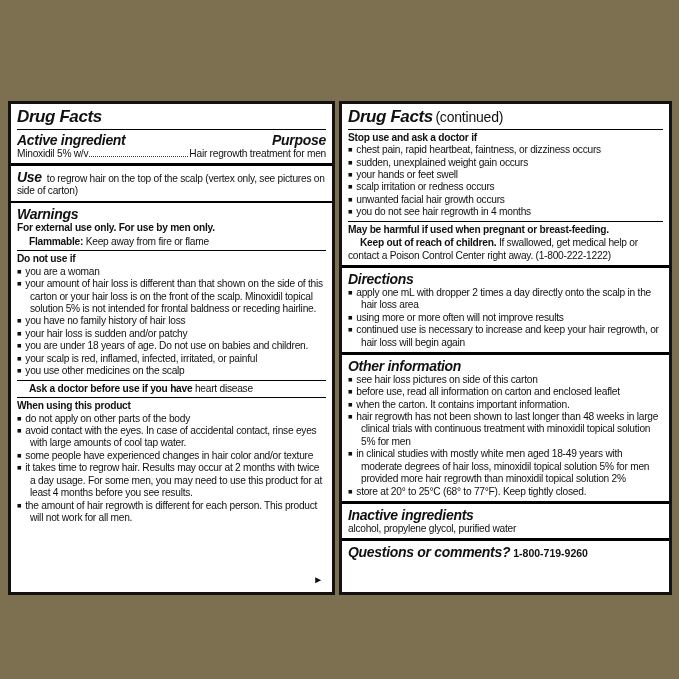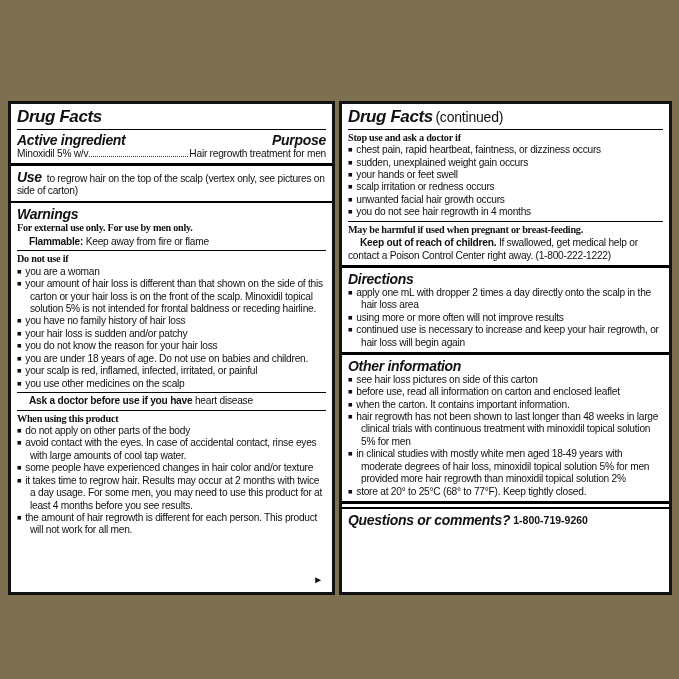--- a/index.html
+++ b/index.html
@@ -44,21 +44,21 @@
     font-style: normal;
     letter-spacing: -0.2px;
   }
   .h2 {
     font-size: 14px;
     font-weight: bold;
     font-style: italic;
     letter-spacing: -0.3px;
     line-height: 1.15;
   }
-  .subhead { font-weight: bold; font-family: Liberation Serif, serif; }
+  .subhead { font-weight: bold; }
   b { font-weight: bold; padding-left: 12px; }
 
   .rule {
     border: 0;
     border-top: 1.4px solid #000;
     margin: 2px 0;
   }
   .bar {
     border: 0;
     height: 2.6px;
@@ -112,21 +112,21 @@
     font-size: 10px;
     line-height: 1;
   }
   .phone {
     font-weight: bold;
     font-size: 10.5px;
     font-style: normal;
     margin-left: 3px;
     letter-spacing: 0;
   }
-  .q-row { display: flex; align-items: center; }
+  .q-row { display: flex; align-items: flex-end; }
 </style>
 </head>
 <body>
 
 <div class="stage">
 
   <div class="panel panel-left">
 
     <div class="h1">Drug Facts</div>
     <hr class="rule">
@@ -159,21 +159,20 @@
 
     <hr class="rule">
 
     <div class="sec">
       <div class="subhead">Do not use if</div>
       <ul class="bullets">
         <li>you are a woman</li>
         <li>your amount of hair loss is different than that shown on the side of this carton or your hair loss is on the front of the scalp. Minoxidil topical solution 5% is not intended for frontal baldness or receding hairline.</li>
         <li>you have no family history of hair loss</li>
         <li>your hair loss is sudden and/or patchy</li>
-        <li>you do not know the reason for your hair loss</li>
         <li>you are under 18 years of age. Do not use on babies and children.</li>
         <li>your scalp is red, inflamed, infected, irritated, or painful</li>
         <li>you use other medicines on the scalp</li>
       </ul>
     </div>
 
     <hr class="rule">
 
     <div class="sec">
       <p><b>Ask a doctor before use if you have</b> <span>heart disease</span></p>
@@ -239,20 +238,24 @@
         <li>before use, read all information on carton and enclosed leaflet</li>
         <li>when the carton. It contains important information.</li>
         <li>hair regrowth has not been shown to last longer than 48 weeks in large clinical trials with continuous treatment with minoxidil topical solution 5% for men</li>
         <li>in clinical studies with mostly white men aged 18-49 years with moderate degrees of hair loss, minoxidil topical solution 5% for men provided more hair regrowth than minoxidil topical solution 2%</li>
         <li>store at 20° to 25°C (68° to 77°F). Keep tightly closed.</li>
       </ul>
     </div>
 
     <hr class="bar">
 
+    <div class="sec">
+      <div class="h2">Inactive ingredients</div>
+      <p>alcohol, propylene glycol, purified water</p>
+    </div>
 
     <hr class="bar">
 
     <div class="sec q-row">
       <span class="h2">Questions or comments?</span>
       <span class="phone">1-800-719-9260</span>
     </div>
 
   </div>
 </div>

